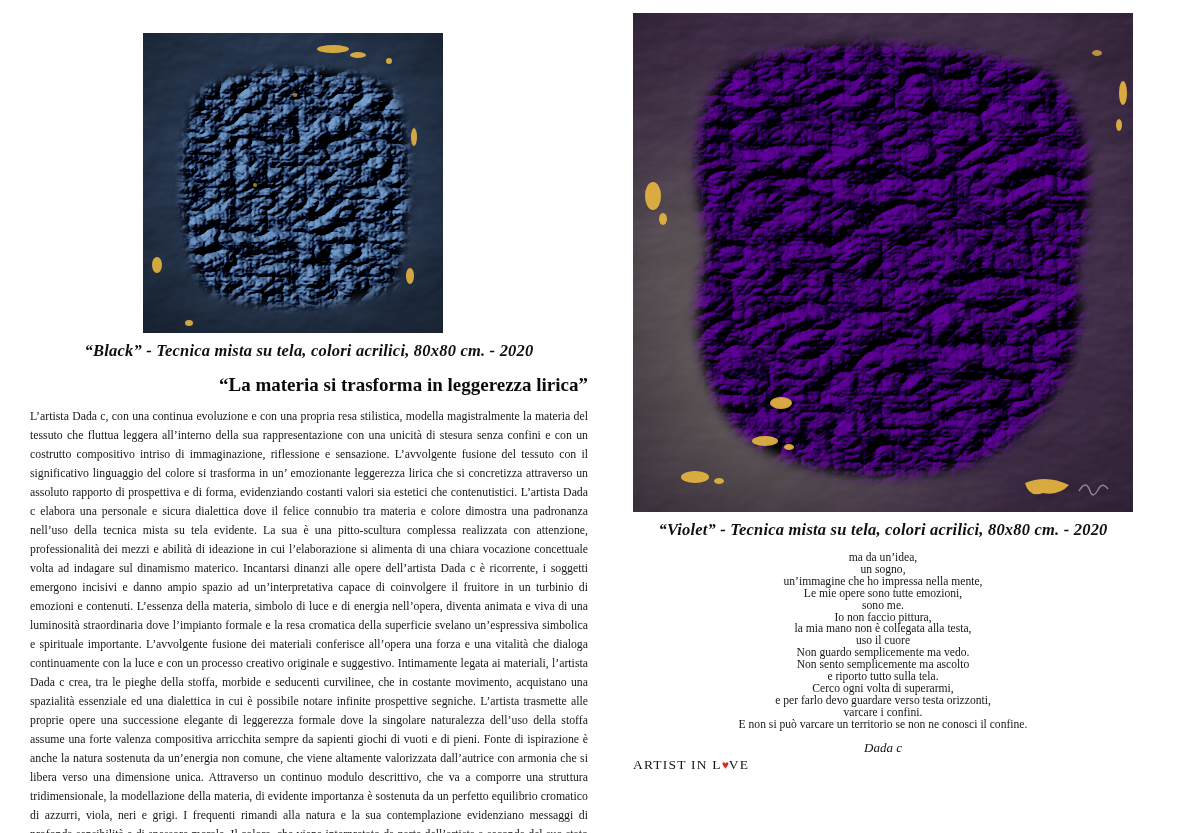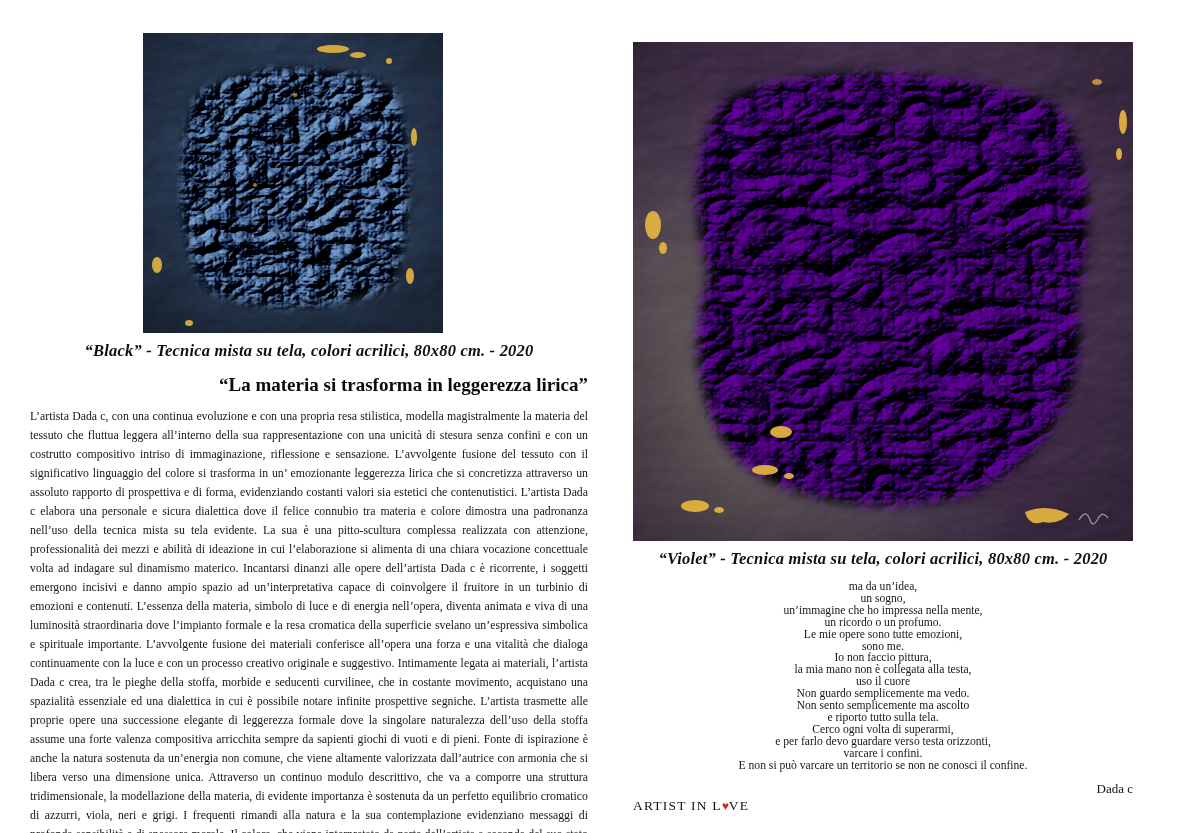--- a/index.html
+++ b/index.html
@@ -25,28 +25,28 @@
   }
   .review-text{
     margin-top:11px;
     font-size:11.8px;line-height:19px;
     text-align:justify;color:#161616;font-family:Liberation Serif, serif;
   }
   .sig{margin-top:3px;text-align:right;padding-right:26px;line-height:1.1;}
   .sig-name{font-weight:bold;font-size:13.5px;}
   .sig-role{font-size:13.5px;}
   
-  .col-right{position:absolute;left:633px;top:42px;width:500px;}
+  .col-right{position:absolute;left:633px;top:13px;width:500px;}
   .fig-violet{width:500px;height:499px;line-height:0;}
   .poem{
     margin-top:12px;text-align:center;
     font-size:11.6px;line-height:11.9px;color:#161616;
   }
   .poem div{white-space:nowrap;}
-  .artist-name{margin-top:9px;text-align:right;font-size:13px;}
+  .artist-name{margin-top:9px;text-align:center;font-size:13px;font-style:italic;}
   .tagline{margin-top:1px;text-align:left;font-size:13.5px;letter-spacing:1.2px;}
   .tagline .heart{font-size:12px;letter-spacing:0;}
 </style>
 </head>
 <body>
 
 <div class="page">
 
   <div class="col-left">
 
@@ -181,21 +181,20 @@
         <path d="M446,478 q7,-12 11,0 q3,9 9,-3 q4,-6 9,1" stroke="#bfaecb" stroke-width="1.4" fill="none" opacity="0.7"></path>
       </svg>
     </figure>
 
     <div class="caption">“Violet” - Tecnica mista su tela, colori acrilici, 80x80 cm. - 2020</div>
 
     <div class="poem">
       <div>ma da un’idea,</div>
       <div>un sogno,</div>
       <div>un’immagine che ho impressa nella mente,</div>
-      <div>un ricordo o un profumo.</div>
       <div>Le mie opere sono tutte emozioni,</div>
       <div>sono me.</div>
       <div>Io non faccio pittura,</div>
       <div>la mia mano non è collegata alla testa,</div>
       <div>uso il cuore</div>
       <div>Non guardo semplicemente ma vedo.</div>
       <div>Non sento semplicemente ma ascolto</div>
       <div>e riporto tutto sulla tela.</div>
       <div>Cerco ogni volta di superarmi,</div>
       <div>e per farlo devo guardare verso testa orizzonti,</div>

